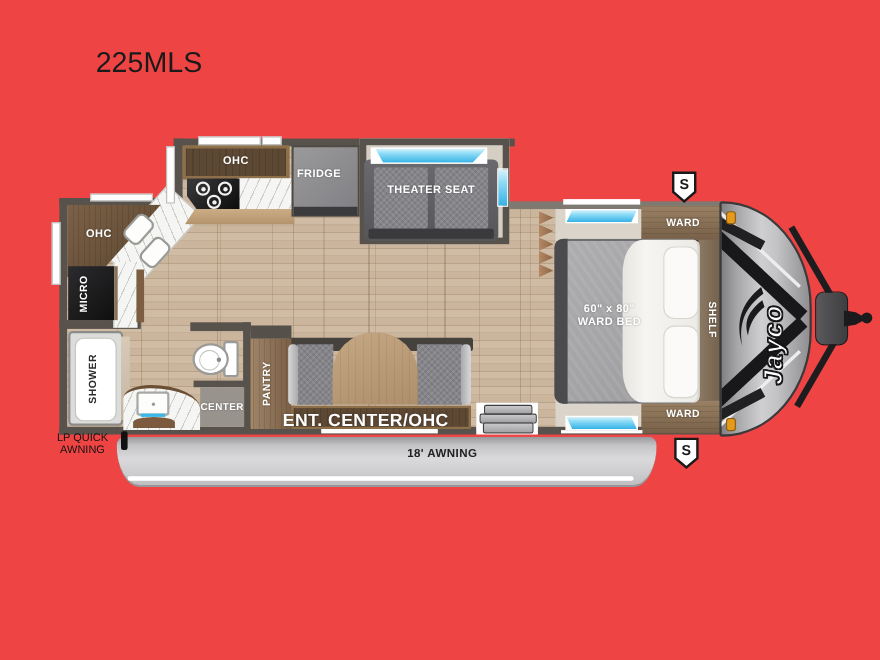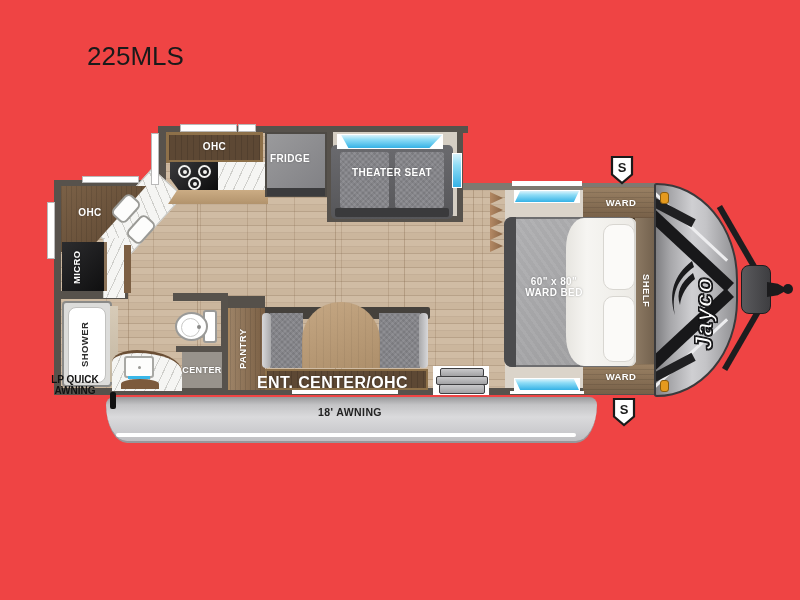--- a/index.html
+++ b/index.html
@@ -218,21 +218,21 @@
   <svg width="24" height="30" viewBox="0 0 24 30" style="position:absolute;left:612px;top:397px;z-index:9;">
     <path d="M2,2 H22 V19.5 L12,28 L2,19.5 Z" fill="#fff" stroke="#1a1a1a" stroke-width="2.2"></path>
     <text x="12" y="16.5" text-anchor="middle" font-size="13" font-weight="bold" fill="#1a1a1a" font-family="Liberation Sans, sans-serif">S</text>
   </svg>
 
   <div class="abs" style="left:106px;top:397px;width:491px;height:44px;z-index:2;
               border-radius:8px 8px 22px 22px / 8px 8px 40px 40px;border-bottom:2px solid #97979a;
               background:linear-gradient(180deg,#98989a 0,#c4c4c6 8px,#dadadc 20px,#cccccf 34px,#bfbfc2 100%);">
     <div class="abs" style="left:10px;bottom:4px;width:460px;height:4px;background:#fff;border-radius:3px;"></div>
   </div>
-  <div class="abs" style="left:250px;top:406px;width:200px;text-align:center;font-size:10.5px;font-weight:bold;color:#222;letter-spacing:.4px;z-index:3;">18' AWNING</div>
-
-  <div class="abs" style="left:42px;top:374px;width:66px;text-align:center;font-size:10px;font-weight:bold;color:#111;line-height:11px;z-index:9;">
+  <div class="abs" style="left:234px;top:406px;width:200px;text-align:right;font-size:10.5px;font-weight:bold;color:#222;letter-spacing:.4px;z-index:3;">18' AWNING</div>
+
+  <div class="abs" style="left:42px;top:393px;width:66px;text-align:center;font-size:10px;font-weight:normal;color:#111;line-height:11px;z-index:9;">
     <span>LP QUICK</span><br>
     <span>AWNING</span>
   </div>
   <div class="abs" style="left:110px;top:392px;width:6px;height:17px;background:#111;border-radius:2px;z-index:9;"></div>
 
 </div>
 
 </body></html>

